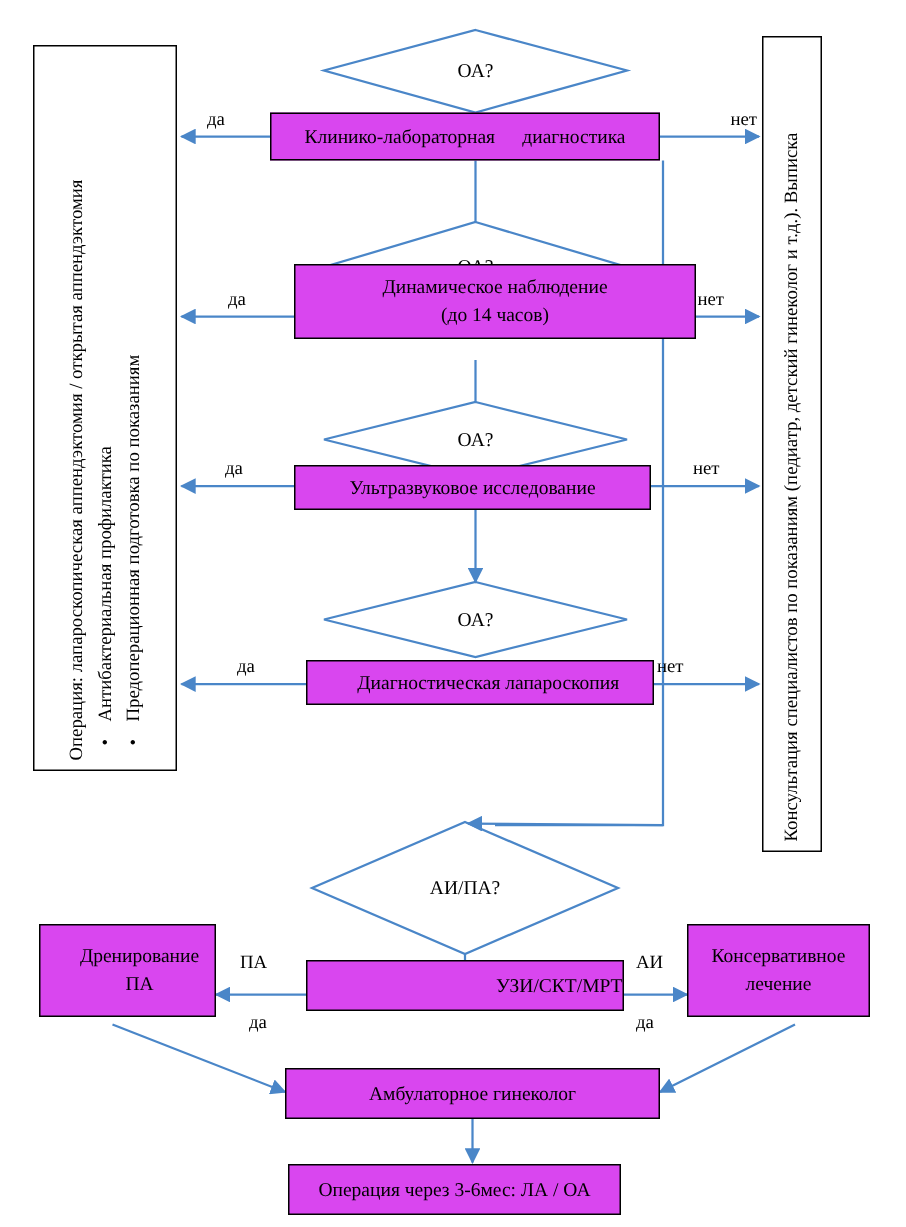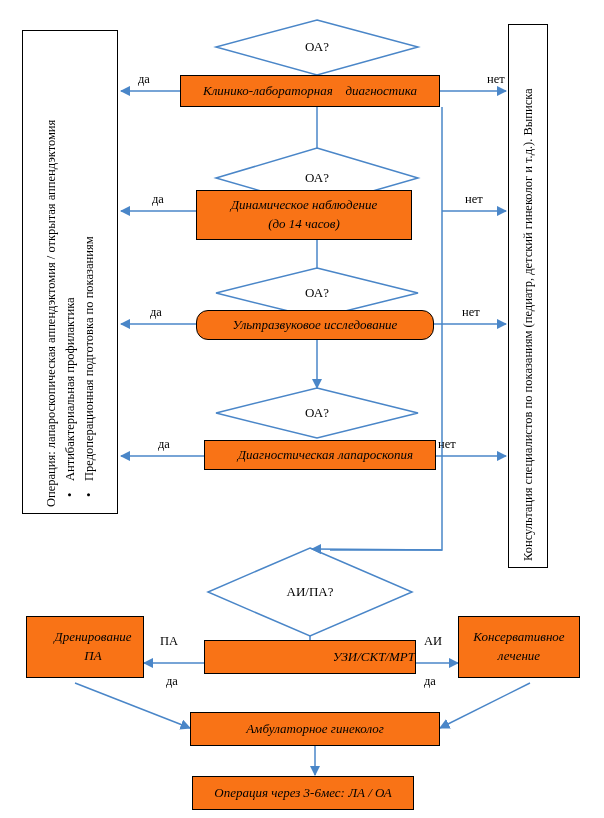--- a/index.html
+++ b/index.html
@@ -28,22 +28,21 @@
     display: flex;
     align-items: center;
     justify-content: center;
     text-align: center;
     color: #000000;
     font-size: 13px;
     line-height: 1.45;
   }
   .box {
     border: 1.4px solid #000000;
-    background: #f97316;
-    font-style: italic;
+    background: #d946ef;
   }
   .diamond-label {
     background: transparent;
     border: none;
     font-size: 13px;
   }
   .edge-label {
     position: absolute;
     color: #000000;
     font-size: 12.5px;
@@ -174,28 +173,28 @@
     <span>АИ/ПА?</span>
   </div>
 
   <div class="node box" style="left:180px; top:75px; width:260px; height:32px;">
     <div class="spread">
       <span>Клинико-лабораторная</span>
       <span>диагностика</span>
     </div>
   </div>
 
-  <div class="node box two-line" style="left:196px; top:190px; width:216px; height:50px;align-items:center;">
+  <div class="node box two-line" style="left:196px; top:176px; width:268px; height:50px;align-items:center;">
     <div>
       <span>Динамическое наблюдение</span>
       <span>(до 14 часов)</span>
     </div>
   </div>
 
-  <div class="node box" style="left:196px; top:310px; width:238px; height:30px;border-radius:12px;">
+  <div class="node box" style="left:196px; top:310px; width:238px; height:30px;">
     <span>Ультразвуковое исследование</span>
   </div>
 
   <div class="node box" style="left:204px; top:440px; width:232px; height:30px;padding-left:11px;">
     <span>Диагностическая лапароскопия</span>
   </div>
 
   <div class="node box" style="left:204px; top:640px; width:212px; height:34px;justify-content:flex-end;">
     <span>УЗИ/СКТ/МРТ</span>
   </div>

